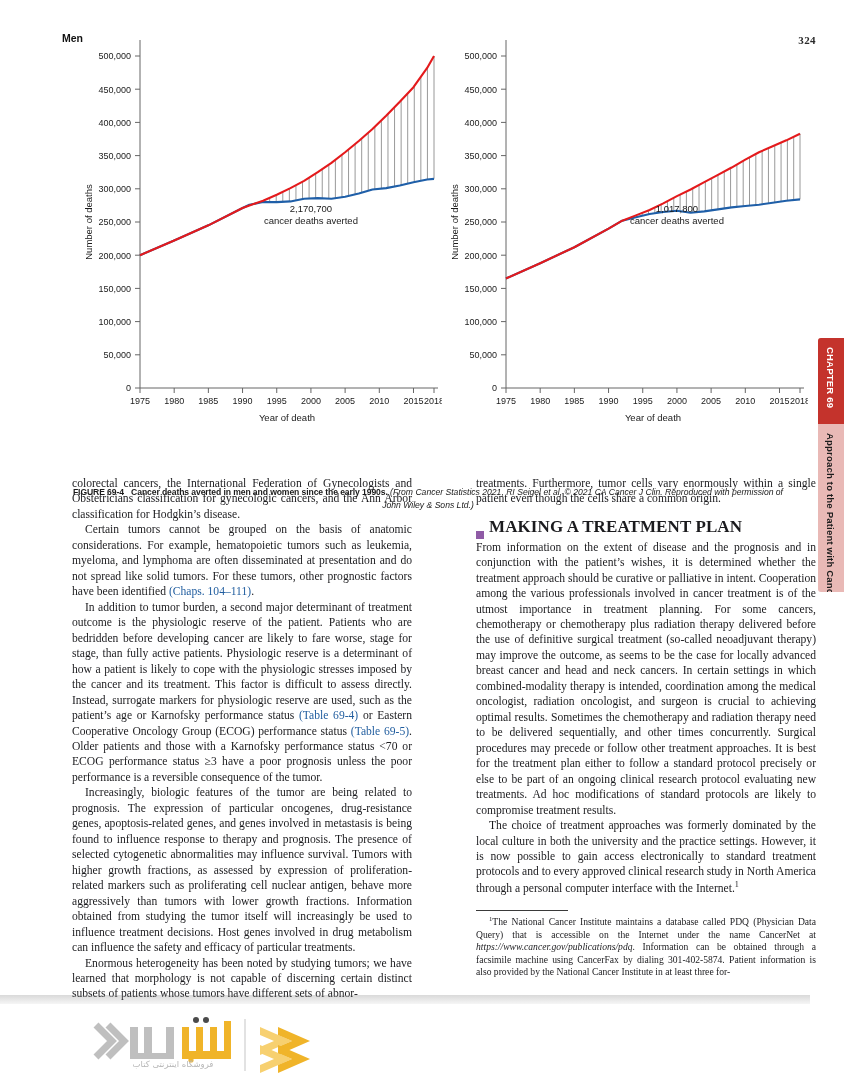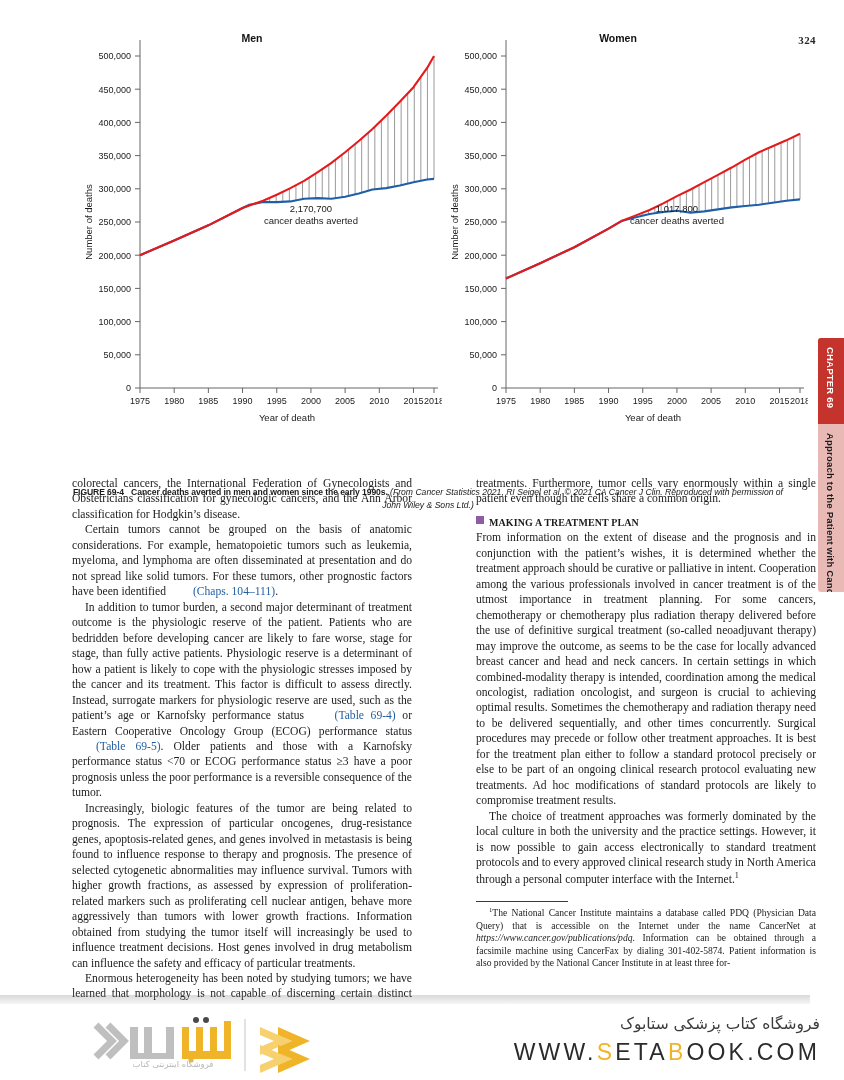--- a/index.html
+++ b/index.html
@@ -18,21 +18,21 @@
     font-size:11px;font-weight:bold;color:#2a2a2a;letter-spacing:.4px;
   }
 
   
   .figure{position:absolute;left:0;top:28px;width:800px;height:425px;}
   .charts{position:relative;width:800px;height:400px;}
   .chart{position:absolute;top:0;width:380px;height:400px;}
   .chart.men{left:62px;}
   .chart.women{left:428px;}
   .chart-title{
-    position:absolute;top:4px;left:0;width:380px;text-align:center;
+    position:absolute;top:4px;left:0;width:380px;text-align:left;
     font-family:"Liberation Sans", sans-serif;
     font-size:10.5px;font-weight:bold;color:#111;
   }
   .chart svg{position:absolute;top:0;left:0;}
 
   
   .caption{
     position:absolute;left:72px;top:458px;width:712px;
     font-family:"Liberation Sans", sans-serif;
     font-size:8.6px;line-height:1.5;color:#1a1a1a;
@@ -49,25 +49,25 @@
     position:absolute;top:0;width:340px;
     font-size:11.6px;line-height:1.335;
     text-align:justify;
     color:#1b1b1e;
     -webkit-hyphens:auto;hyphens:auto;
   }
   .col.left{left:0;}
   .col.right{left:372px;margin-left:32px;}
   .col p{margin:0;text-indent:13px;}
   .col p.noind{text-indent:0;}
-  .lnk{color:#1f5c9e;margin-left:24px;}
+  .lnk{color:#1f5c9e;}
   .sec-head{
     margin:9px 0 1px 0;
-    font-size:10px;font-weight:bold;letter-spacing:.1px;
-    text-indent:0;display:flex;align-items:flex-start;gap:5px;
+    font-size:17px;font-weight:bold;letter-spacing:.1px;
+    text-indent:0;display:flex;align-items:flex-end;gap:5px;
   }
   .sec-sq{
     width:8px;height:8px;background:#8f5ba6;display:inline-block;flex:0 0 auto;
   }
   .fn-rule{
     margin:14px 0 4px 0;width:92px;height:1px;background:#3a3a3a;
   }
   .footnote{
     font-size:9.6px;line-height:1.3;text-align:justify;text-indent:0;margin:0;
   }
@@ -213,21 +213,20 @@
             <line x1="365.4257602862433" y1="39.49230769227637" x2="365.4257602862433" y2="151.4784615384598" stroke="#8d8d8d" stroke-width="0.9"></line>
             <line x1="372.00000000001864" y1="28" x2="372.00000000001864" y2="150.84" stroke="#8d8d8d" stroke-width="0.9"></line>
             <path d="M78.00,227.20 L112.19,212.59 L146.37,197.32 L180.56,180.06 L187.40,176.74 L201.07,174.08 L214.74,174.08 L228.42,173.42 L242.09,170.76 L255.77,170.10 L269.44,170.76 L283.12,168.77 L296.79,165.45 L310.47,161.46 L324.14,160.14 L337.81,157.48 L351.49,154.16 L365.16,151.50 L372.00,150.84" fill="none" stroke="#1f5fa8" stroke-width="2.1" stroke-linejoin="round"></path>
             <path d="M78.00,227.20 L112.19,212.59 L146.37,197.32 L180.56,180.06 L187.40,177.40 L201.07,172.75 L214.74,166.78 L228.42,160.14 L242.09,152.83 L255.77,144.20 L269.44,134.90 L283.12,124.28 L296.79,112.99 L310.47,101.04 L324.14,87.76 L337.81,73.82 L351.49,59.21 L365.16,39.95 L372.00,28.00" fill="none" stroke="#e41a1c" stroke-width="2.1" stroke-linejoin="round"></path>
             <text x="248.93023255813955" y="184.04" font-family="Liberation Sans, sans-serif" font-size="9.5" fill="#1a1a1a" text-anchor="middle">2,170,700</text>
             <text x="248.93023255813955" y="196.04" font-family="Liberation Sans, sans-serif" font-size="9.5" fill="#1a1a1a" text-anchor="middle">cancer deaths averted</text>
           </svg>
       </div>
 
       <div class="chart women">
-        <div class="chart-title">Women</div>
         <svg id="svg-women" width="380" height="400">
             <line x1="78" y1="12" x2="78" y2="360" stroke="#666" stroke-width="1"></line>
             <line x1="78" y1="360" x2="376" y2="360" stroke="#666" stroke-width="1"></line>
             <line x1="73" y1="360" x2="78" y2="360" stroke="#666" stroke-width="1"></line>
             <text x="69" y="363.4" font-family="Liberation Sans, sans-serif" font-size="9" fill="#1a1a1a" text-anchor="end">0</text>
             <line x1="73" y1="326.8" x2="78" y2="326.8" stroke="#666" stroke-width="1"></line>
             <text x="69" y="330.2" font-family="Liberation Sans, sans-serif" font-size="9" fill="#1a1a1a" text-anchor="end">50,000</text>
             <line x1="73" y1="293.6" x2="78" y2="293.6" stroke="#666" stroke-width="1"></line>
             <text x="69" y="297" font-family="Liberation Sans, sans-serif" font-size="9" fill="#1a1a1a" text-anchor="end">100,000</text>
             <line x1="73" y1="260.4" x2="78" y2="260.4" stroke="#666" stroke-width="1"></line>
@@ -367,20 +366,16 @@
       <circle cx="128" cy="7" r="3" fill="#4a4a4a"></circle>
       <circle cx="113" cy="47" r="2.6" fill="#f0b429"></circle>
       <rect x="166" y="6" width="2" height="52" fill="#e2e2e2"></rect>
       <path d="M182,14 L214,28 L182,42 L182,34 L196,28 L182,22 Z" fill="#f7d070"></path>
       <path d="M200,14 L232,28 L200,42 L200,34 L214,28 L200,22 Z" fill="#f0b429"></path>
       <path d="M182,32 L214,46 L182,60 L182,52 L196,46 L182,40 Z" fill="#f7d070"></path>
       <path d="M200,32 L232,46 L200,60 L200,52 L214,46 L200,40 Z" fill="#f0b429"></path>
     </svg>
     <div class="logo-sub">فروشگاه اینترنتی کتاب</div>
 
-    <div class="brand-right">
-      <p class="brand-fa">فروشگاه کتاب پزشکی ستابوک</p>
-      <p class="brand-url"><span>WWW.</span><span class="hl">S</span><span>ETA</span><span class="hl">B</span><span>OOK.COM</span></p>
-    </div>
 
   </div>
 
 </div>
 
 </body></html>

